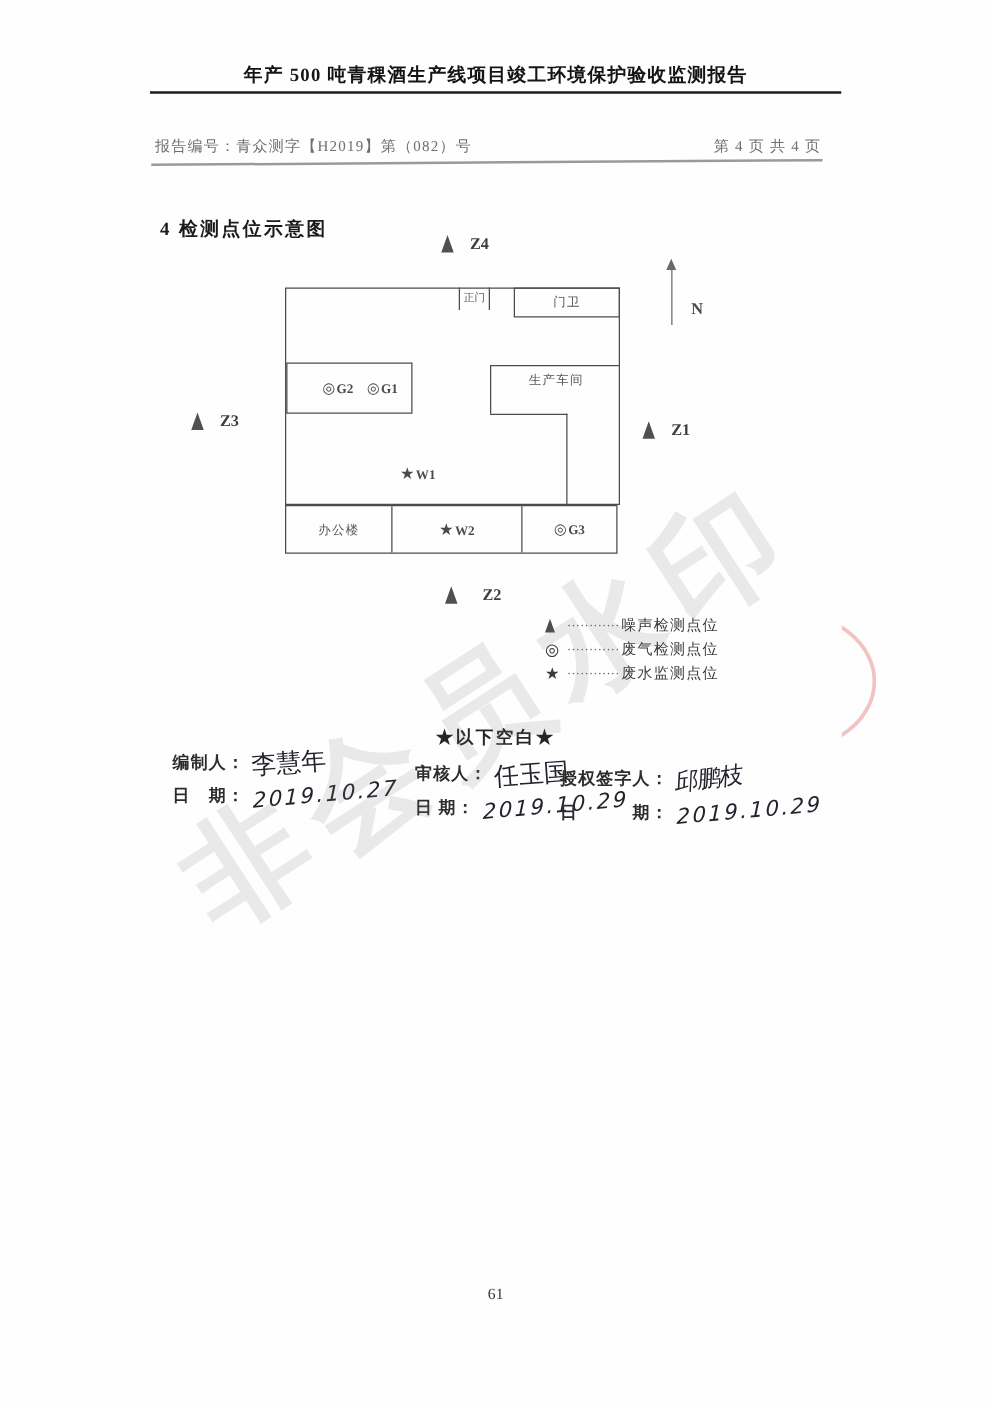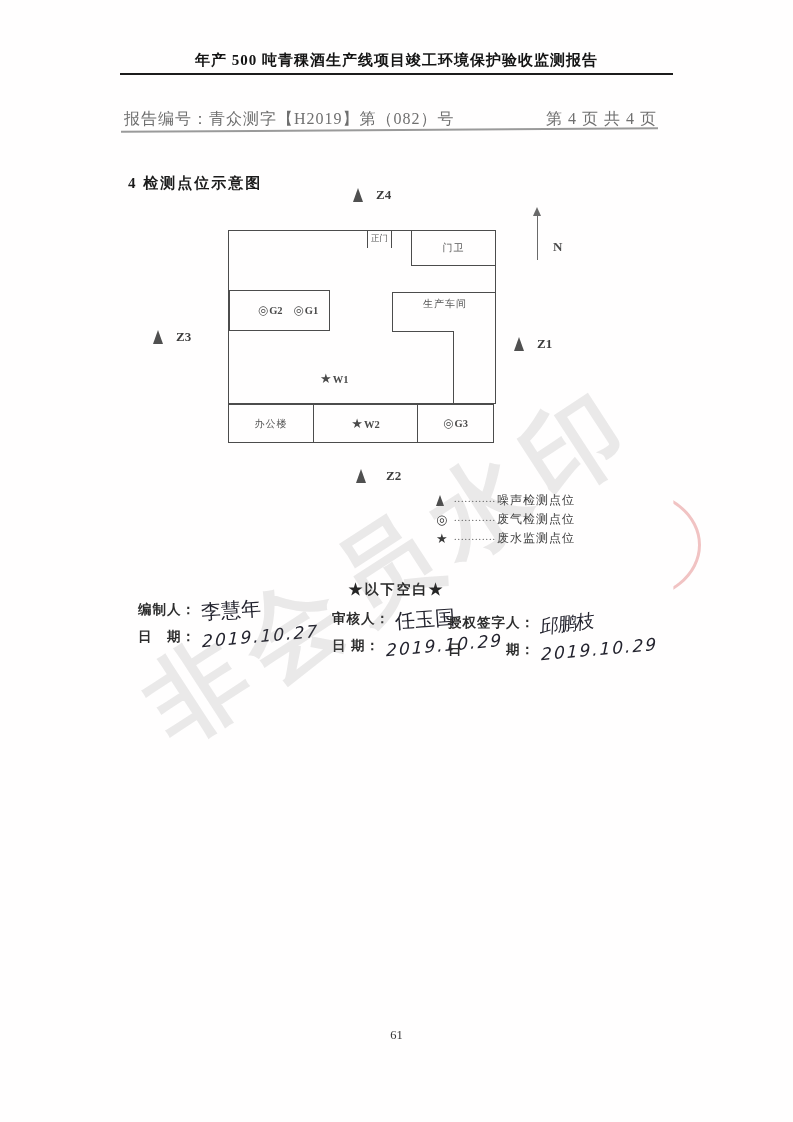--- a/index.html
+++ b/index.html
@@ -9,21 +9,21 @@
   }
   
   .doc-title {
     position:absolute; top:51px; left:0; right:0; text-align:center;
     font-size:15px; font-weight:bold; color:#141414; letter-spacing:1px;
   }
   .title-rule { position:absolute; top:73px; left:120px; width:553px; height:2px; background:#1c1c1c; }
   .report-line {
     position:absolute; top:109px; left:124px; right:136px;
     display:flex; justify-content:space-between;
-    font-size:16px; color:#6f6f6f; letter-spacing:1px;
+    font-size:12px; color:#6f6f6f; letter-spacing:1px;
   }
   .report-rule { position:absolute; top:129px; left:121px; width:537px; height:1.5px; background:#9a9a9a; transform:rotate(-0.4deg); }
   .section-title { position:absolute; top:174px; left:128px; font-size:15px; font-weight:bold; color:#1b1b1b; letter-spacing:2px;text-align:center; }
 
   
   .diagram { position:absolute; left:0; top:0; width:793px; height:560px; }
   .box { position:absolute; border:1.2px solid #4c4c4c; box-sizing:border-box; background:transparent; }
   .room-label { font-size:10px; color:#565656; letter-spacing:1px; }
   .centered { display:flex; align-items:center; justify-content:center; }
   .hline { position:absolute; height:1.2px; background:#4c4c4c; }
@@ -119,21 +119,21 @@
     <div class="north-line"></div>
     <div class="north-n">N</div>
 
     <div class="box" style="left:228px; top:230px; width:268px; height:174px;"></div>
 
 
     <div class="gate">
       <span class="room-label">正门</span>
     </div>
 
-    <div class="box centered" style="left:411px; top:230px; width:85px; height:36px;">
+    <div class="box centered" style="left:411px; top:230px; width:85px; height:24px;">
       <span class="room-label">门卫</span>
     </div>
 
     <div class="box" style="left:229px; top:290px; width:101px; height:41px;">
       <div style="display:flex; justify-content:space-evenly; align-items:center; height:100%;">
         <span class="pt" style="position:static;margin-left:17px;"><span class="sym">◎</span><span>G2</span></span>
         <span class="pt" style="position:static;"><span class="sym">◎</span><span>G1</span></span>
       </div>
     </div>
 

